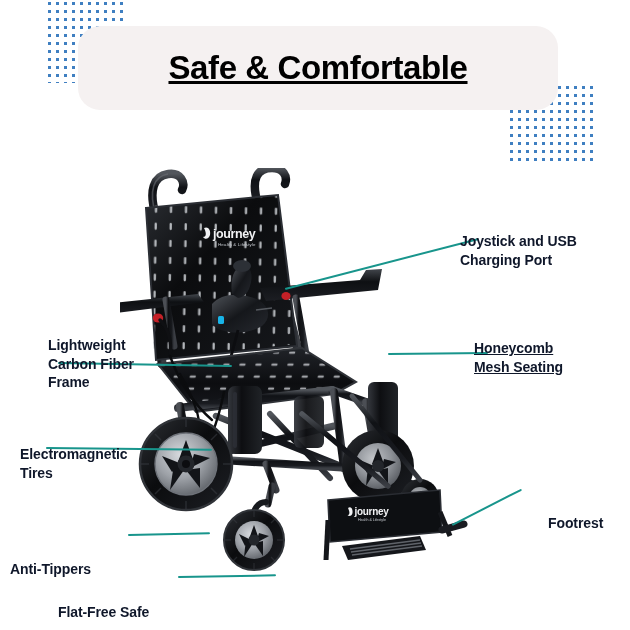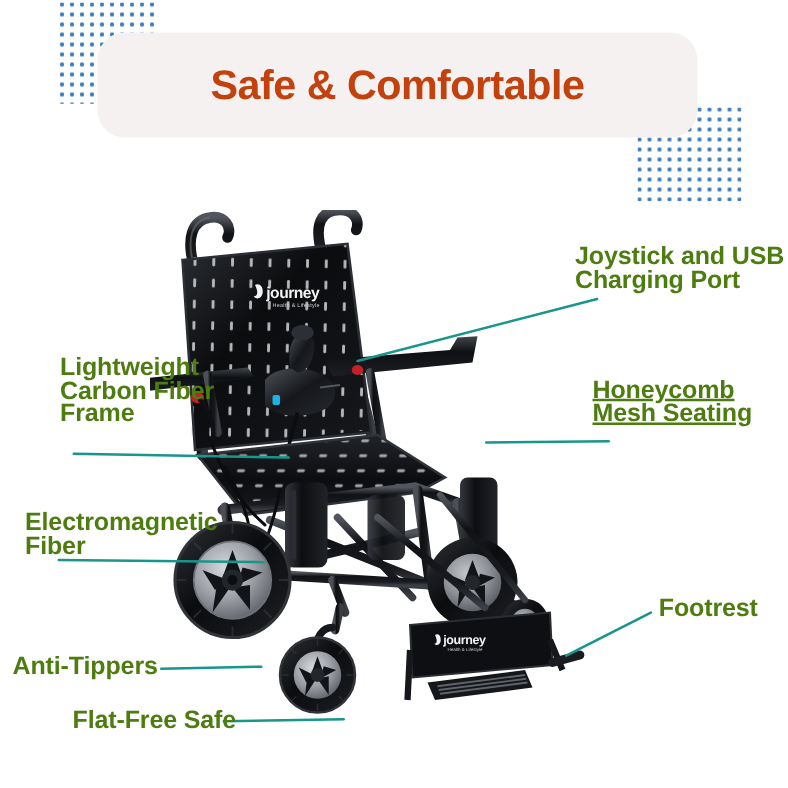--- a/index.html
+++ b/index.html
@@ -50,36 +50,38 @@
     background: #f5f1f1;
     border-radius: 22px;
   }
   .title-text {
     position: absolute;
     left: 78px; top: 26px;
     width: 480px; height: 84px;
     display: flex;
     align-items: center;
     justify-content: center;
-    color: #c2410c;
+    color: #000000;
     font-size: 33px;
     font-weight: bold;
     letter-spacing: -0.4px;
     white-space: nowrap;
+    text-decoration: underline;
   }
 
   
   .label {
     position: absolute;
-    color: #4d7c0f;
-    font-size: 20px;
+    color: #0f172a;
+    font-size: 14px;
     font-weight: bold;
     line-height: 18.5px;
     letter-spacing: -0.1px;
     white-space: pre-line;
+    margin-top: 36px;
   }
 
   
   .leader {
     position: absolute;
     background: #18958c;
     height: 1.7px;
     transform-origin: left center;
     border-radius: 1px;
   }
@@ -373,26 +375,26 @@
   <div class="leader" style="left:46px; top:447px; width:166px; transform:rotate(0.6deg);"></div>
   <div class="leader" style="left:128px; top:534px; width:82px; transform:rotate(-1.2deg);"></div>
   <div class="leader" style="left:178px; top:576px; width:98px; transform:rotate(-1deg);"></div>
 
   <div class="label" style="left:460px; top:196px;">Joystick and USB
 Charging Port</div>
 
   <div class="label" style="left:474px; top:303px;text-decoration:underline;">Honeycomb
 Mesh Seating</div>
 
-  <div class="label" style="left:527px; top:478px;">Footrest</div>
-
-  <div class="label" style="left:48px; top:285px;">Lightweight
+  <div class="label" style="left:548px; top:478px;">Footrest</div>
+
+  <div class="label" style="left:48px; top:300px;">Lightweight
 Carbon Fiber
 Frame</div>
 
   <div class="label" style="left:20px; top:409px;">Electromagnetic
-Fiber</div>
+Tires</div>
 
   <div class="label" style="left:10px; top:524px;">Anti-Tippers</div>
 
   <div class="label" style="left:58px; top:567px;">Flat-Free Safe</div>
 
 </div>
 
 </body></html>

